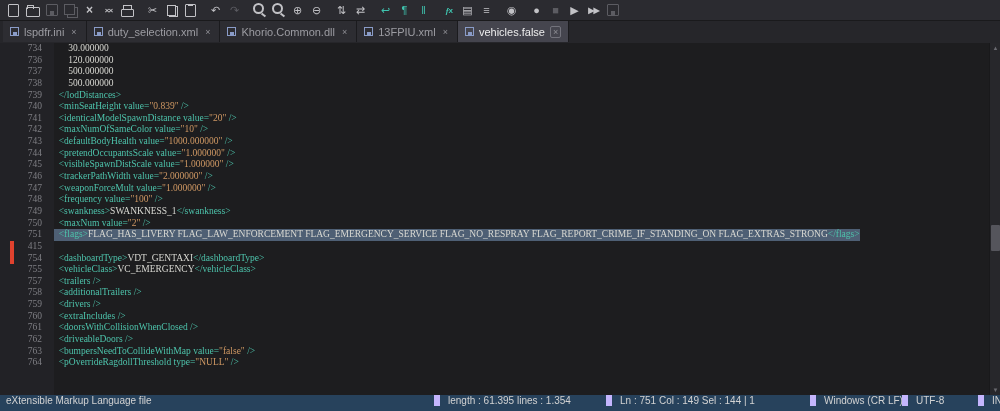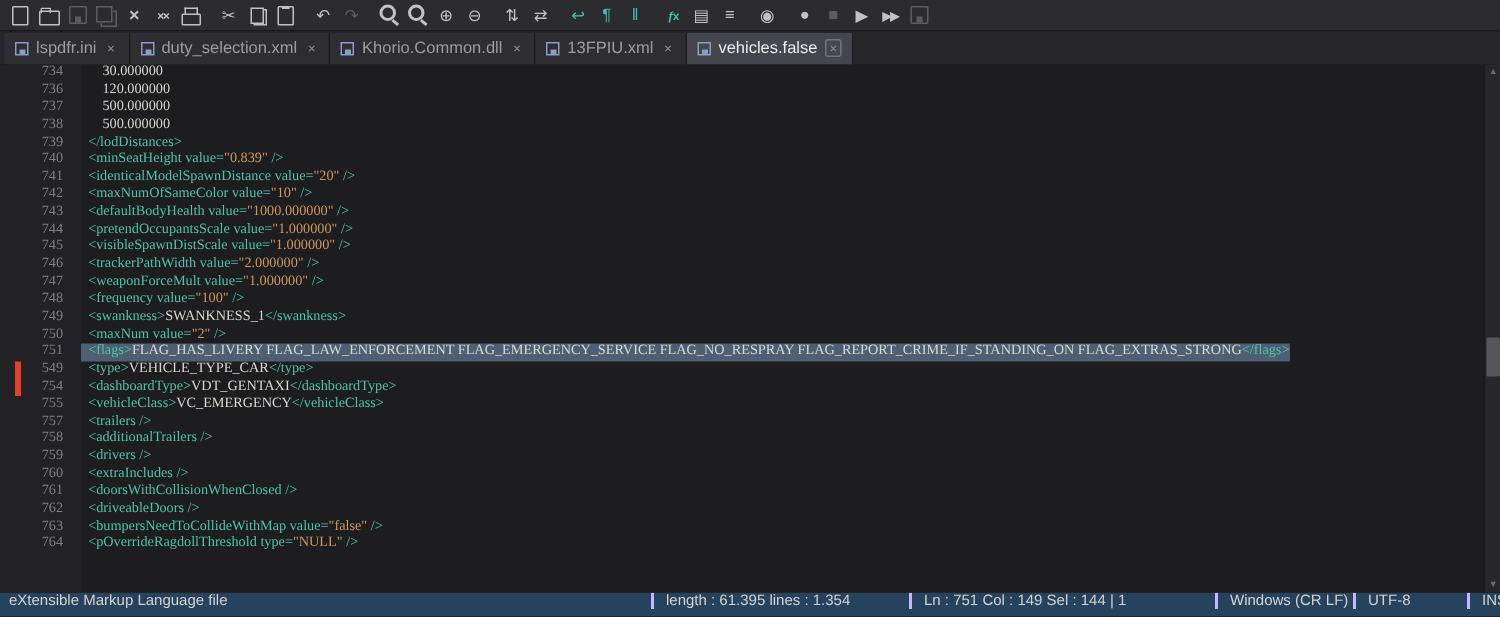--- a/index.html
+++ b/index.html
@@ -33,21 +33,21 @@
   .shape-copy::before{content:'';width:7px;height:9px;border:1px solid currentColor;margin:3px 0 0 3px}
   .shape-copy::after{content:'';position:absolute;top:3px;left:4px;width:7px;height:9px;
       border:1px solid currentColor;background:var(--chrome-bg,#2b2b30)}
   .shape-clipboard::before{content:'';width:9px;height:11px;border:1px solid currentColor;border-radius:1px}
   .shape-clipboard::after{content:'';position:absolute;top:2px;left:6px;width:5px;height:2px;background:currentColor}
   .shape-magnifier::before{content:'';width:7px;height:7px;border:2px solid currentColor;border-radius:50%;margin:-3px 0 0 -3px}
   .shape-magnifier::after{content:'';position:absolute;width:5px;height:2px;background:currentColor;
       right:2px;bottom:3px;transform:rotate(40deg)}
 
   
-  .tabbar{flex:0 0 22px;background:var(--tabbar-bg,#26262a);display:flex;align-items:center;padding-left:3px}
+  .tabbar{flex:0 0 22px;background:var(--tabbar-bg,#26262a);display:flex;align-items:flex-start;padding-left:3px}
   .tab{height:21px;display:inline-flex;align-items:center;gap:5px;padding:0 7px;background:#2d2d32;
        border-right:1px solid #1b1b1e;font-size:11px;color:#9c9ca2;cursor:default;white-space:nowrap}
   .tab.active{background:var(--tab-active-bg,#45454e);color:#ececec}
   .tab-doc-icon{width:9px;height:9px;border:1px solid #8a9cc8;position:relative;display:inline-block;flex:0 0 auto}
   .tab-doc-icon::after{content:'';position:absolute;left:2px;bottom:0;width:4px;height:3px;background:#8a9cc8}
   .tab-close{font-size:9px;color:#8f8f95;padding:0 2px;border-radius:2px;line-height:10px}
   .tab.active .tab-close{border:1px solid #73737c}
 
   
   .editor{flex:1 1 auto;position:relative;background:var(--editor-bg,#1d1d1f);overflow:hidden}
@@ -65,21 +65,21 @@
 
   .vscroll{position:absolute;right:0;top:0;bottom:0;width:11px;background:#27272b;border-left:1px solid #19191b;z-index:3}
   .vthumb{position:absolute;left:1px;width:9px;height:26px;top:182px;background:#55555c;border-radius:1px}
   .varrow{position:absolute;left:0;width:11px;height:10px;color:#6a6a70;font-size:6px;text-align:center;line-height:10px;user-select:none}
   .varrow.up{top:0}
   .varrow.down{bottom:0}
 
   
   .statusbar{flex:0 0 16px;background:var(--status-bg,#27425c);display:flex;align-items:flex-start;
              font-size:10px;color:#d2d2d2;overflow:hidden}
-  .sb-seg{padding:0 8px;border-left:2px solid #c4b5fd;display:flex;align-items:center;
+  .sb-seg{padding:0 8px;border-left:6px solid #c4b5fd;display:flex;align-items:center;
           white-space:nowrap;overflow:hidden}
   .sb-doctype{flex:1 1 auto;border-left:none;padding-left:6px}
   .sb-length{flex:0 0 172px}
   .sb-pos{flex:0 0 204px}
   .sb-eol{flex:0 0 92px}
   .sb-enc{flex:0 0 76px}
   .sb-ins{flex:0 0 22px;padding-right:0}
 </style>
 </head>
 <body>
@@ -169,21 +169,21 @@
         <div class="line"><span class="ln">742</span><span class="txt"><span class="xtext">  </span><span class="xtag">&lt;maxNumOfSameColor value=</span><span class="xval">"10"</span><span class="xtag"> /&gt;</span></span></div>
         <div class="line"><span class="ln">743</span><span class="txt"><span class="xtext">  </span><span class="xtag">&lt;defaultBodyHealth value=</span><span class="xval">"1000.000000"</span><span class="xtag"> /&gt;</span></span></div>
         <div class="line"><span class="ln">744</span><span class="txt"><span class="xtext">  </span><span class="xtag">&lt;pretendOccupantsScale value=</span><span class="xval">"1.000000"</span><span class="xtag"> /&gt;</span></span></div>
         <div class="line"><span class="ln">745</span><span class="txt"><span class="xtext">  </span><span class="xtag">&lt;visibleSpawnDistScale value=</span><span class="xval">"1.000000"</span><span class="xtag"> /&gt;</span></span></div>
         <div class="line"><span class="ln">746</span><span class="txt"><span class="xtext">  </span><span class="xtag">&lt;trackerPathWidth value=</span><span class="xval">"2.000000"</span><span class="xtag"> /&gt;</span></span></div>
         <div class="line"><span class="ln">747</span><span class="txt"><span class="xtext">  </span><span class="xtag">&lt;weaponForceMult value=</span><span class="xval">"1.000000"</span><span class="xtag"> /&gt;</span></span></div>
         <div class="line"><span class="ln">748</span><span class="txt"><span class="xtext">  </span><span class="xtag">&lt;frequency value=</span><span class="xval">"100"</span><span class="xtag"> /&gt;</span></span></div>
         <div class="line"><span class="ln">749</span><span class="txt"><span class="xtext">  </span><span class="xtag">&lt;swankness&gt;</span><span class="xtext">SWANKNESS_1</span><span class="xtag">&lt;/swankness&gt;</span></span></div>
         <div class="line"><span class="ln">750</span><span class="txt"><span class="xtext">  </span><span class="xtag">&lt;maxNum value=</span><span class="xval">"2"</span><span class="xtag"> /&gt;</span></span></div>
         <div class="line"><span class="ln">751</span><span class="txt selline"><span class="xtext">  </span><span class="xtag">&lt;flags&gt;</span><span class="xtext">FLAG_HAS_LIVERY FLAG_LAW_ENFORCEMENT FLAG_EMERGENCY_SERVICE FLAG_NO_RESPRAY FLAG_REPORT_CRIME_IF_STANDING_ON FLAG_EXTRAS_STRONG</span><span class="xtag">&lt;/flags&gt;</span></span></div>
-        <div class="line"><span class="ln">549</span><span class="txt"><span class="xtext">  </span><span class="xtag">&lt;type&gt;</span><span class="xtext">VEHICLE_TYPE_CAR</span><span class="xtag">&lt;/type&gt;</span></span></div>
+        <div class="line"><span class="ln">415</span></div>
         <div class="line"><span class="ln">754</span><span class="txt"><span class="xtext">  </span><span class="xtag">&lt;dashboardType&gt;</span><span class="xtext">VDT_GENTAXI</span><span class="xtag">&lt;/dashboardType&gt;</span></span></div>
         <div class="line"><span class="ln">755</span><span class="txt"><span class="xtext">  </span><span class="xtag">&lt;vehicleClass&gt;</span><span class="xtext">VC_EMERGENCY</span><span class="xtag">&lt;/vehicleClass&gt;</span></span></div>
         <div class="line"><span class="ln">757</span><span class="txt"><span class="xtext">  </span><span class="xtag">&lt;trailers /&gt;</span></span></div>
         <div class="line"><span class="ln">758</span><span class="txt"><span class="xtext">  </span><span class="xtag">&lt;additionalTrailers /&gt;</span></span></div>
         <div class="line"><span class="ln">759</span><span class="txt"><span class="xtext">  </span><span class="xtag">&lt;drivers /&gt;</span></span></div>
         <div class="line"><span class="ln">760</span><span class="txt"><span class="xtext">  </span><span class="xtag">&lt;extraIncludes /&gt;</span></span></div>
         <div class="line"><span class="ln">761</span><span class="txt"><span class="xtext">  </span><span class="xtag">&lt;doorsWithCollisionWhenClosed /&gt;</span></span></div>
         <div class="line"><span class="ln">762</span><span class="txt"><span class="xtext">  </span><span class="xtag">&lt;driveableDoors /&gt;</span></span></div>
         <div class="line"><span class="ln">763</span><span class="txt"><span class="xtext">  </span><span class="xtag">&lt;bumpersNeedToCollideWithMap value=</span><span class="xval">"false"</span><span class="xtag"> /&gt;</span></span></div>
         <div class="line"><span class="ln">764</span><span class="txt"><span class="xtext">  </span><span class="xtag">&lt;pOverrideRagdollThreshold type=</span><span class="xval">"NULL"</span><span class="xtag"> /&gt;</span></span></div>

